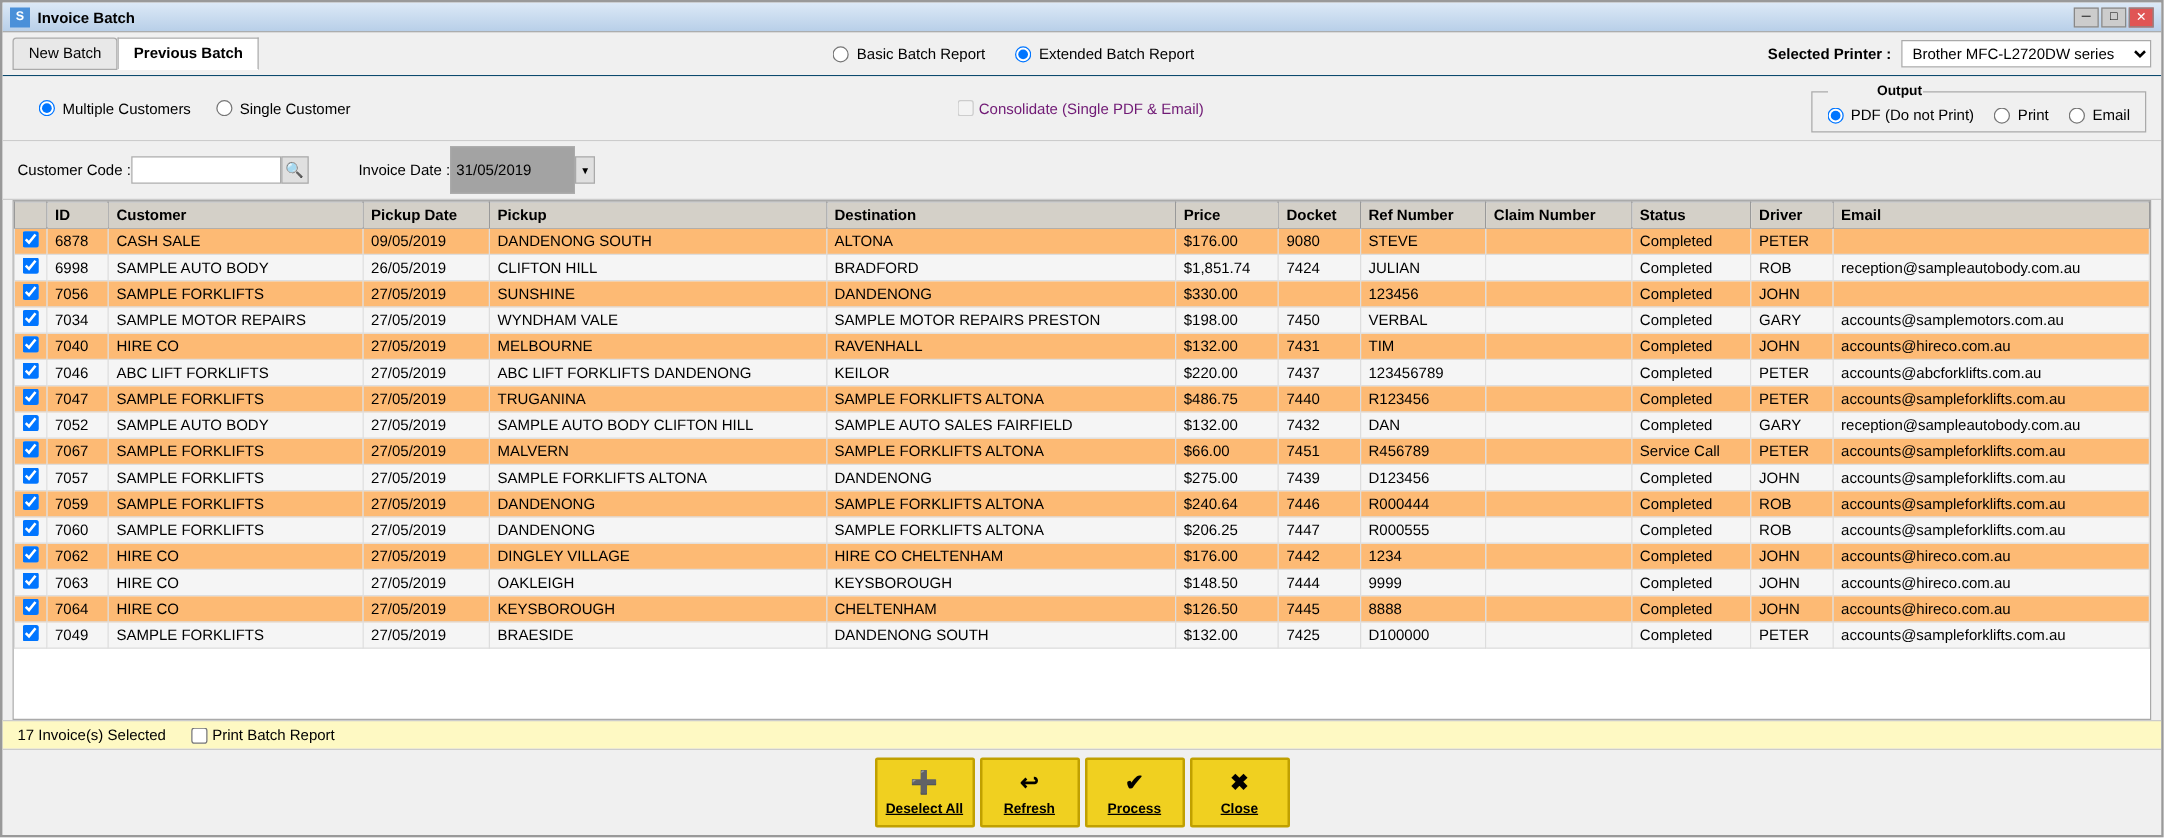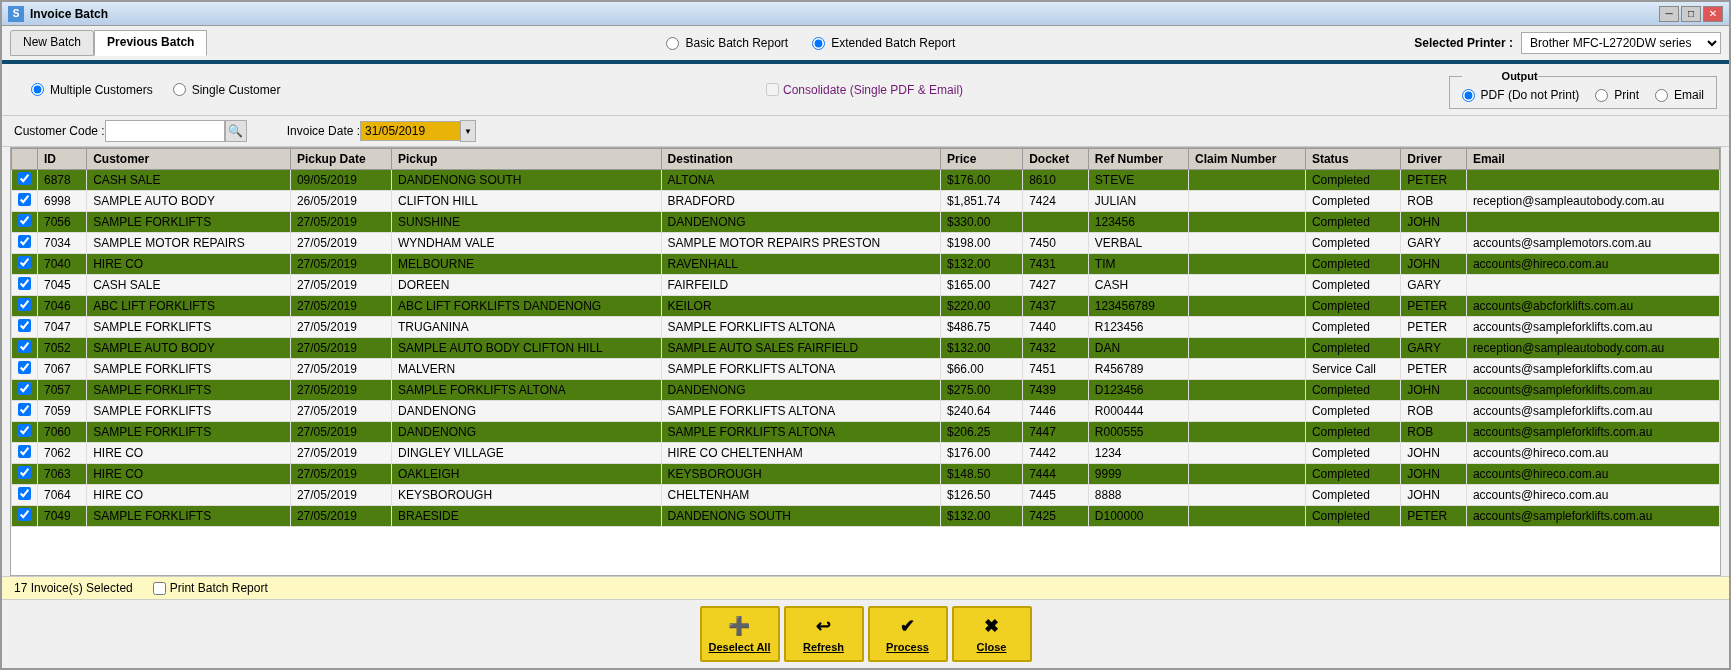--- a/index.html
+++ b/index.html
@@ -52,21 +52,21 @@
       font-size: 10px;
       display: flex; align-items: center; justify-content: center;
     }
     .title-bar-btn.close { background: #e05555; color: white; }
 
     .toolbar {
       background: #f0f0f0;
       padding: 4px 8px;
       display: flex;
       align-items: center;
-      border-bottom: 4px solid #0c4a6e;
+      border-bottom: 1px solid #0c4a6e;
       flex-shrink: 0;
     }
     .tab-btn {
       padding: 4px 12px;
       background: #e8e8e8;
       border: 1px solid #aaa;
       cursor: pointer;
       font-size: 12px;
       height: 26px;
     }
@@ -149,23 +149,23 @@
       background: #e0e0e0;
       border: 1px solid #aaa;
       cursor: pointer;
       display: flex; align-items: center; justify-content: center;
       font-size: 12px;
     }
     .date-input {
       border: 1px solid #aaa;
       padding: 2px 4px;
       font-size: 12px;
-      height: 20px;
+      height: 38px;
       width: 100px;
-      background: #eab308;
+      background: #a3a3a3;
     }
     .date-dropdown {
       background: #e0e0e0;
       border: 1px solid #aaa;
       width: 16px; height: 22px;
       cursor: pointer;
       display: flex; align-items: center; justify-content: center;
       font-size: 8px;
     }
 
@@ -188,21 +188,21 @@
       z-index: 10;
     }
     thead th {
       border: 1px solid #999;
       padding: 3px 6px;
       text-align: left;
       font-weight: bold;
       white-space: nowrap;
     }
     tbody tr {
-      background: #4d7c0f;
+      background: #fdba74;
     }
     tbody tr:nth-child(even) {
       background: #f5f5f5;
     }
     tbody td {
       border: 1px solid #ddd;
       padding: 2px 6px;
       white-space: nowrap;
     }
     .checkbox-cell {
@@ -357,21 +357,21 @@
       </thead>
       <tbody id="table-body">
       <tr>
             <td class="checkbox-cell"><input type="checkbox" checked="" style=""></td>
             <td>6878</td>
             <td>CASH SALE</td>
             <td>09/05/2019</td>
             <td>DANDENONG SOUTH</td>
             <td>ALTONA</td>
             <td>$176.00</td>
-            <td>8610</td>
+            <td>9080</td>
             <td>STEVE</td>
             <td></td>
             <td>Completed</td>
             <td>PETER</td>
             <td></td>
           </tr>
           <tr>
             <td class="checkbox-cell"><input type="checkbox" checked="" style=""></td>
             <td>6998</td>
             <td>SAMPLE AUTO BODY</td>
@@ -423,35 +423,20 @@
             <td>27/05/2019</td>
             <td>MELBOURNE</td>
             <td>RAVENHALL</td>
             <td>$132.00</td>
             <td>7431</td>
             <td>TIM</td>
             <td></td>
             <td>Completed</td>
             <td>JOHN</td>
             <td>accounts@hireco.com.au</td>
-          </tr>
-          <tr>
-            <td class="checkbox-cell"><input type="checkbox" checked="" style=""></td>
-            <td>7045</td>
-            <td>CASH SALE</td>
-            <td>27/05/2019</td>
-            <td>DOREEN</td>
-            <td>FAIRFEILD</td>
-            <td>$165.00</td>
-            <td>7427</td>
-            <td>CASH</td>
-            <td></td>
-            <td>Completed</td>
-            <td>GARY</td>
-            <td></td>
           </tr>
           <tr>
             <td class="checkbox-cell"><input type="checkbox" checked="" style=""></td>
             <td>7046</td>
             <td>ABC LIFT FORKLIFTS</td>
             <td>27/05/2019</td>
             <td>ABC LIFT FORKLIFTS DANDENONG</td>
             <td>KEILOR</td>
             <td>$220.00</td>
             <td>7437</td>

